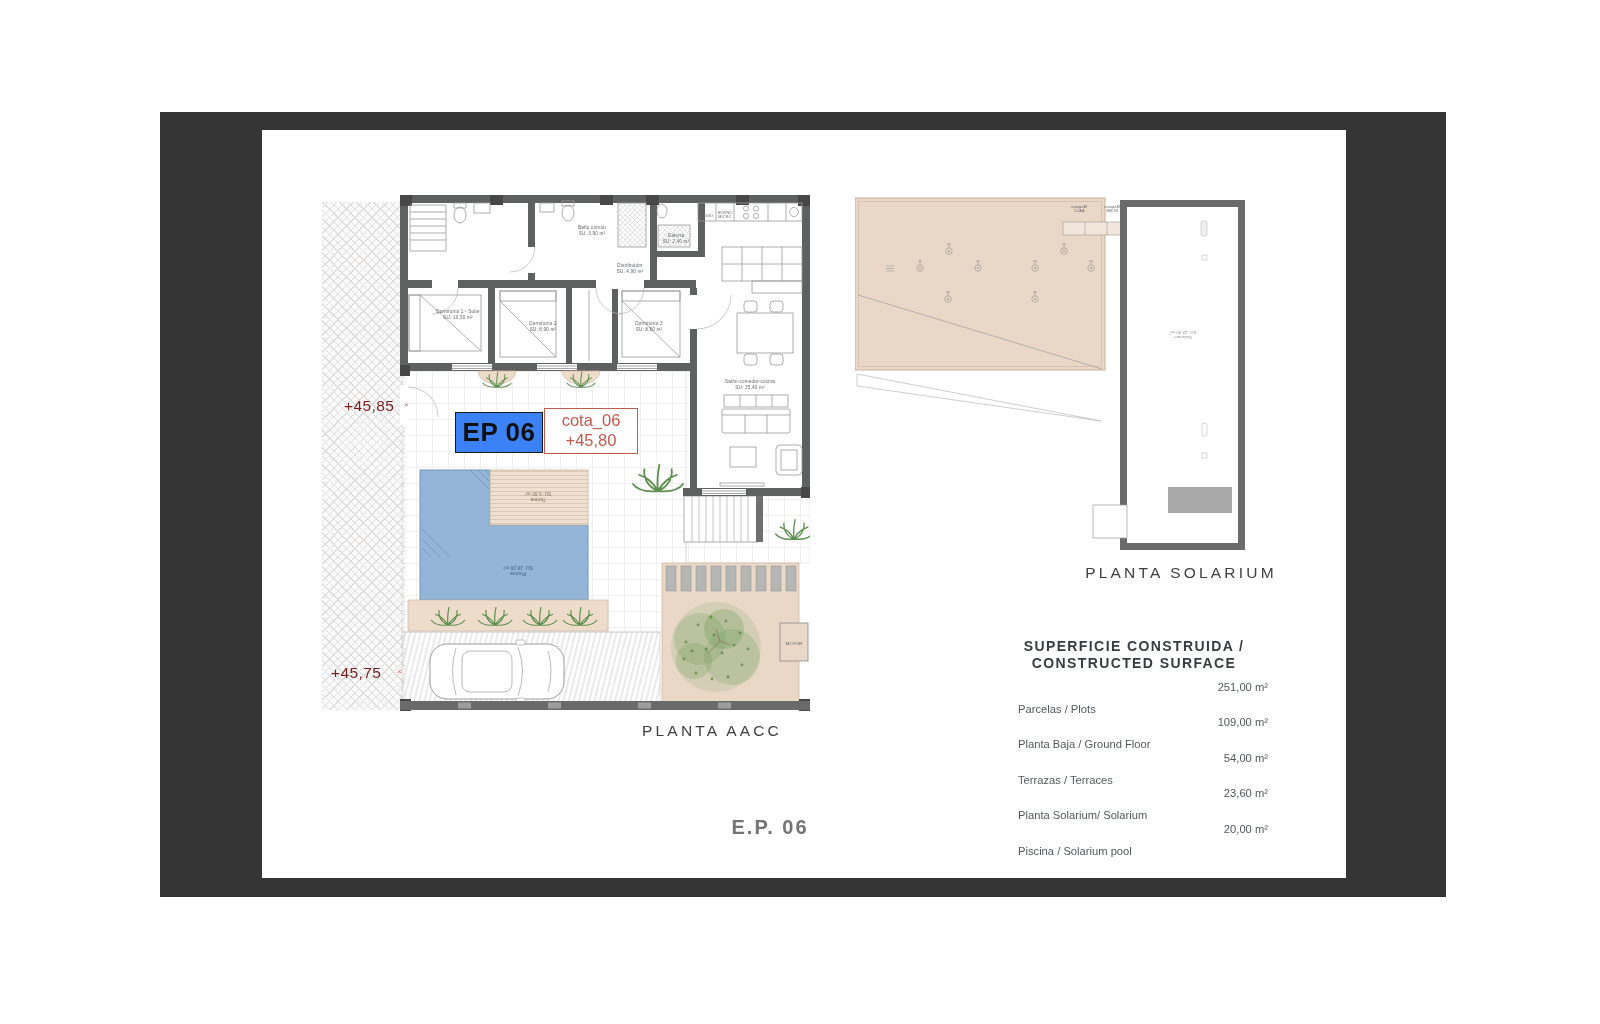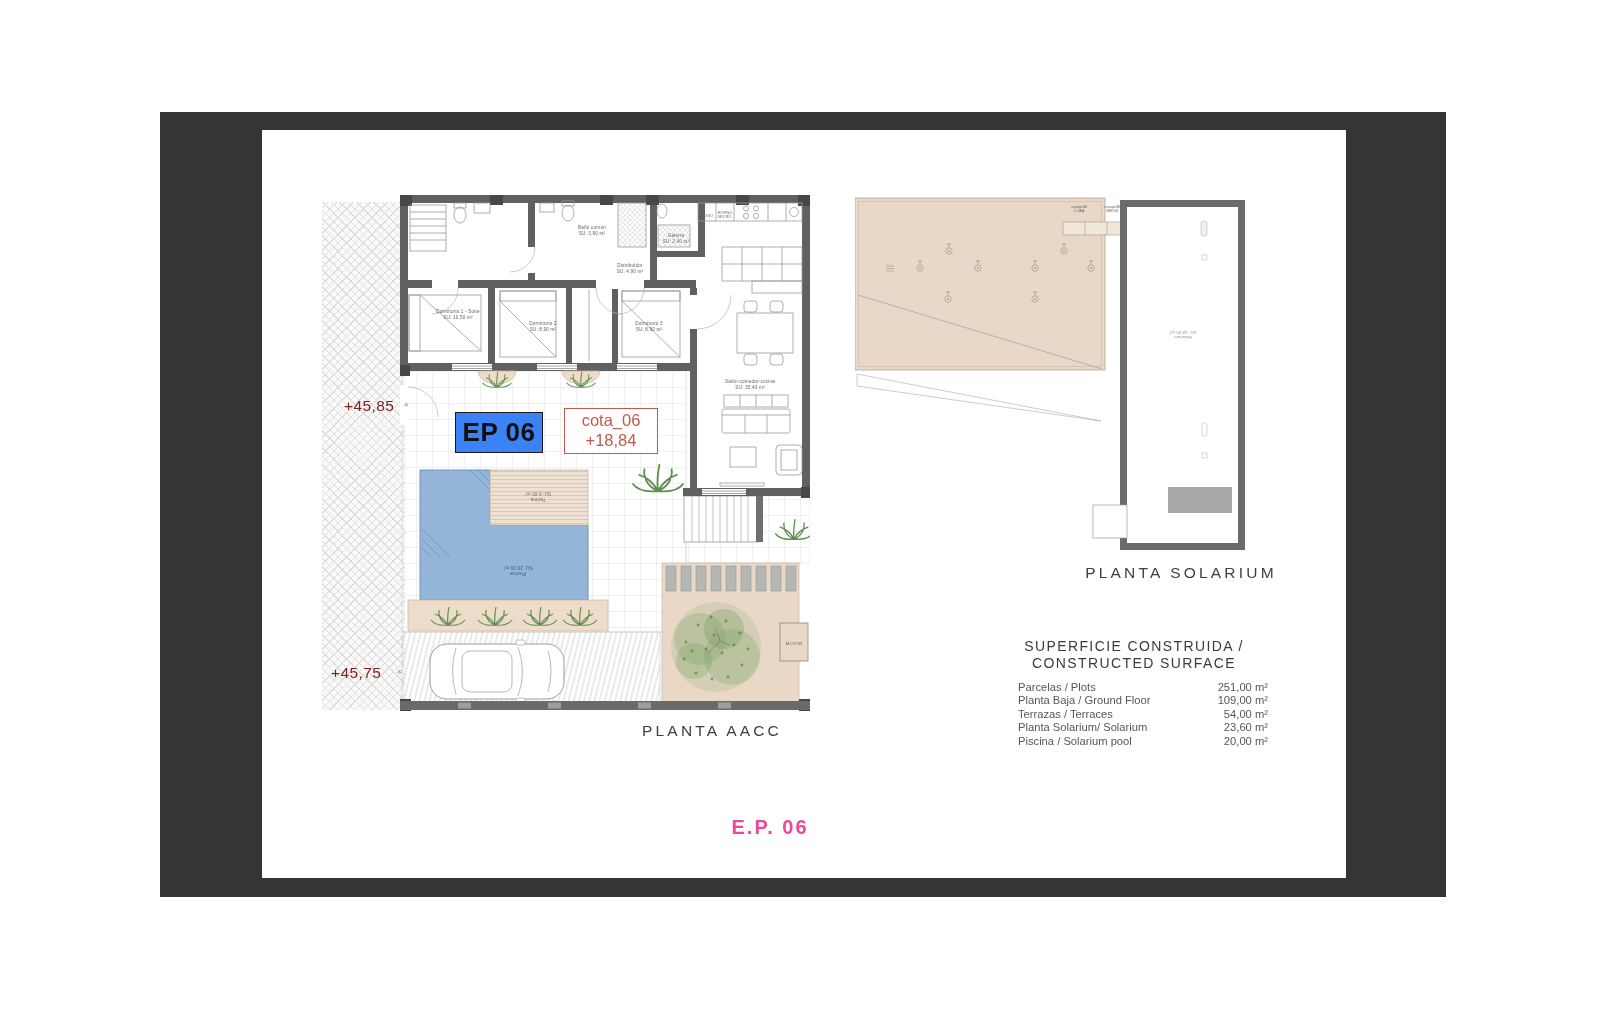--- a/index.html
+++ b/index.html
@@ -18,35 +18,35 @@
     text-align:center;letter-spacing:.2px;}
   .room-label .nm,.room-label .ar{display:block;}
   .micro{font-size:3.7px;line-height:1.2;}
   .rot180{transform:rotate(180deg);}
   .mirror{transform:scaleX(-1);}
   .lvl{position:absolute;font-size:15.5px;color:#7f1d1d;letter-spacing:.4px;}
   .redmark{position:absolute;font-size:8px;color:#c4635a;}
   .ep-box{position:absolute;left:455px;top:412px;width:86px;height:39px;background:#3b82f6;
     border:1.6px solid #1b1b1b;display:flex;align-items:center;justify-content:center;
     font-size:26px;font-weight:700;color:#101010;letter-spacing:.5px;}
-  .cota-box{position:absolute;left:564px;top:408px;width:92px;height:44px;
+  .cota-box{position:absolute;left:544px;top:408px;width:92px;height:44px;
     background:rgba(255,255,255,.85);border:1px solid #c05a4e;color:#c4584c;
     display:flex;flex-direction:column;align-items:center;justify-content:center;
     font-size:16.5px;line-height:1.2;}
   .plan-title{position:absolute;font-size:15.5px;letter-spacing:3.2px;color:#404040;
     text-align:center;}
   .sheet-code{position:absolute;left:650px;top:816px;width:240px;text-align:center;
-    font-size:20px;font-weight:700;letter-spacing:2px;color:#ec4899;}
+    font-size:20px;font-weight:700;letter-spacing:2px;color:#737373;}
   .stable{position:absolute;left:1000px;top:638px;width:268px;color:#53585d;}
   .stable .ttl{text-align:center;font-size:14px;letter-spacing:1.4px;color:#373c41;
-    line-height:17px;font-weight:400;}
+    line-height:17px;font-weight:700;}
   .stable .rows{margin-top:9px;}
   .stable .row{display:flex;justify-content:space-between;font-size:11.2px;
     line-height:13.4px;}
-  .stable .row .lab{padding-left:18px;}
+  .stable .row .lab{padding-left:18px;margin-top:22px;}
 </style>
 </head>
 <body>
 
 <div id="canvas">
   <div class="abs frame"></div>
   <div class="abs page"></div>
   <div class="abs herring"></div>
 
   <svg style="left:400px;top:195px;width:410px;height:520px" viewBox="0 0 410 520">
@@ -367,21 +367,21 @@
   </div>
   <div class="room-label" style="left:780px;top:641px;width:28px;font-size:4.2px">
     <span>MOTOR</span>
   </div>
 
   <div class="ep-box">
     <span>EP 06</span>
   </div>
   <div class="cota-box">
     <span>cota_06</span>
-    <span>+18,84</span>
+    <span>+45,80</span>
   </div>
 
   <div class="lvl" style="left:344px;top:397px">
     <span>+45,85</span>
   </div>
   <div class="lvl" style="left:331px;top:664px">
     <span>+45,75</span>
   </div>
   <div class="redmark" style="left:404px;top:400px">
     <span>×</span>

